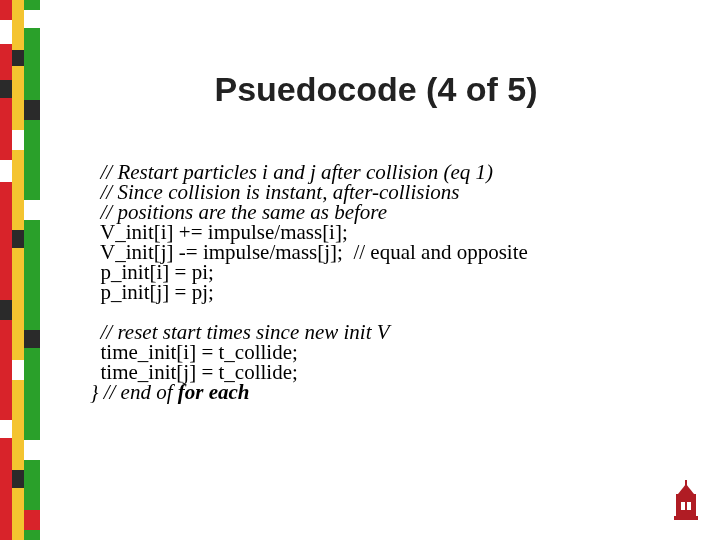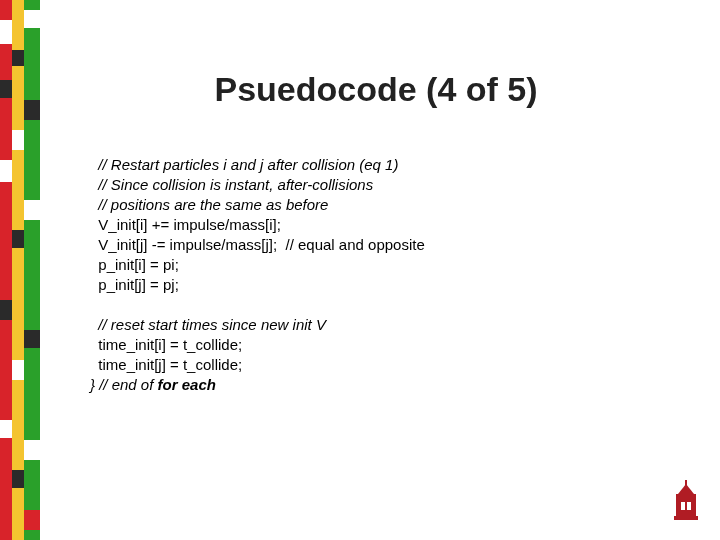--- a/index.html
+++ b/index.html
@@ -36,25 +36,25 @@
     left: 0;
     width: 720px;
     text-align: center;
     font-size: 34px;
     font-weight: bold;
     color: #222;
     padding-left: 16px;
   }
   .code {
     position: absolute;
-    top: 155px;
+    top: 162px;
     left: 90px;
     width: 600px;
-    font-family: Liberation Sans, sans-serif;
-    font-size: 15px;
+    font-family: Liberation Serif, serif;
+    font-size: 21px;
     line-height: 20px;
     white-space: pre;
     color: #000;
   }
   .code .italic { font-style: italic; }
   .code .bold { font-weight: bold; }
   .logo-area {
     position: absolute;
     right: 20px;
     bottom: 20px;

